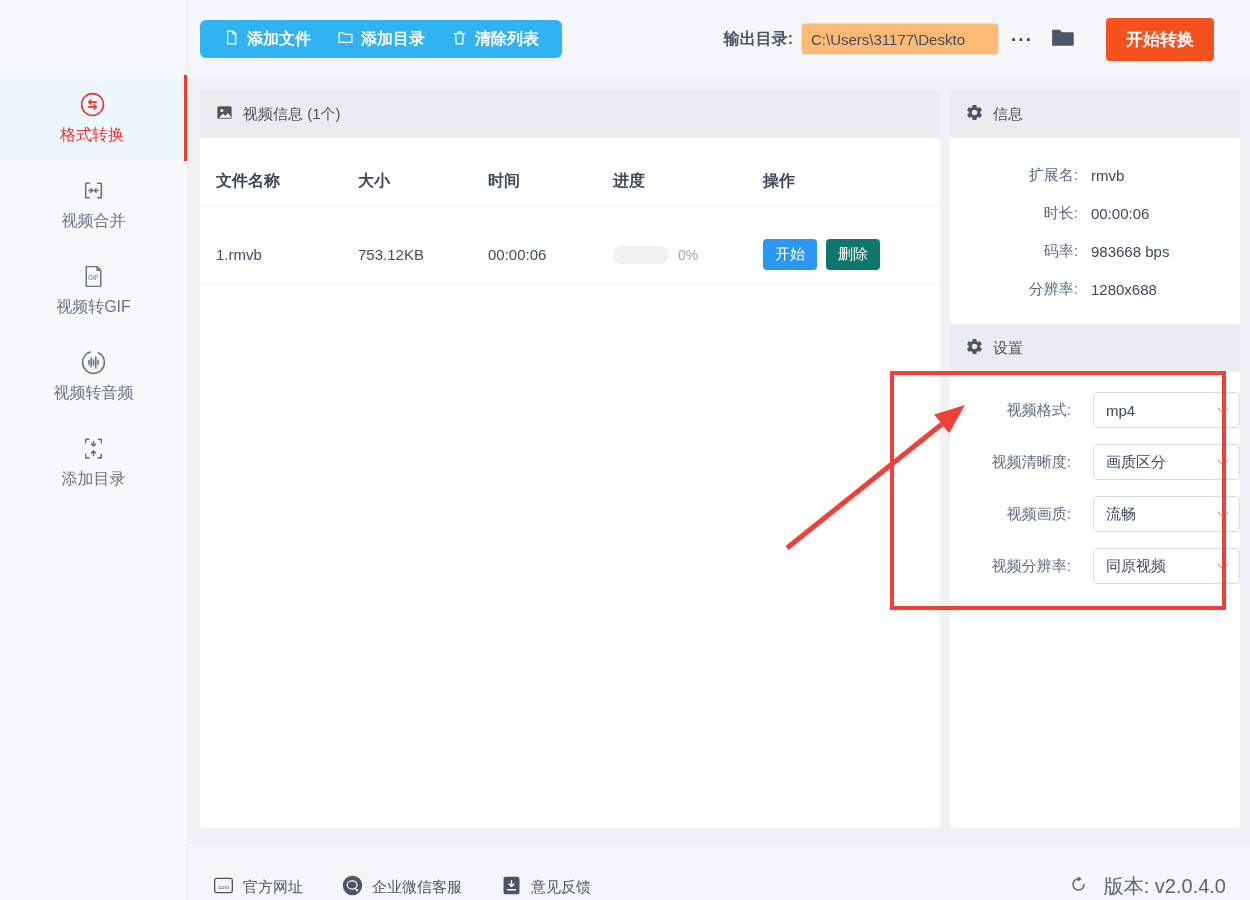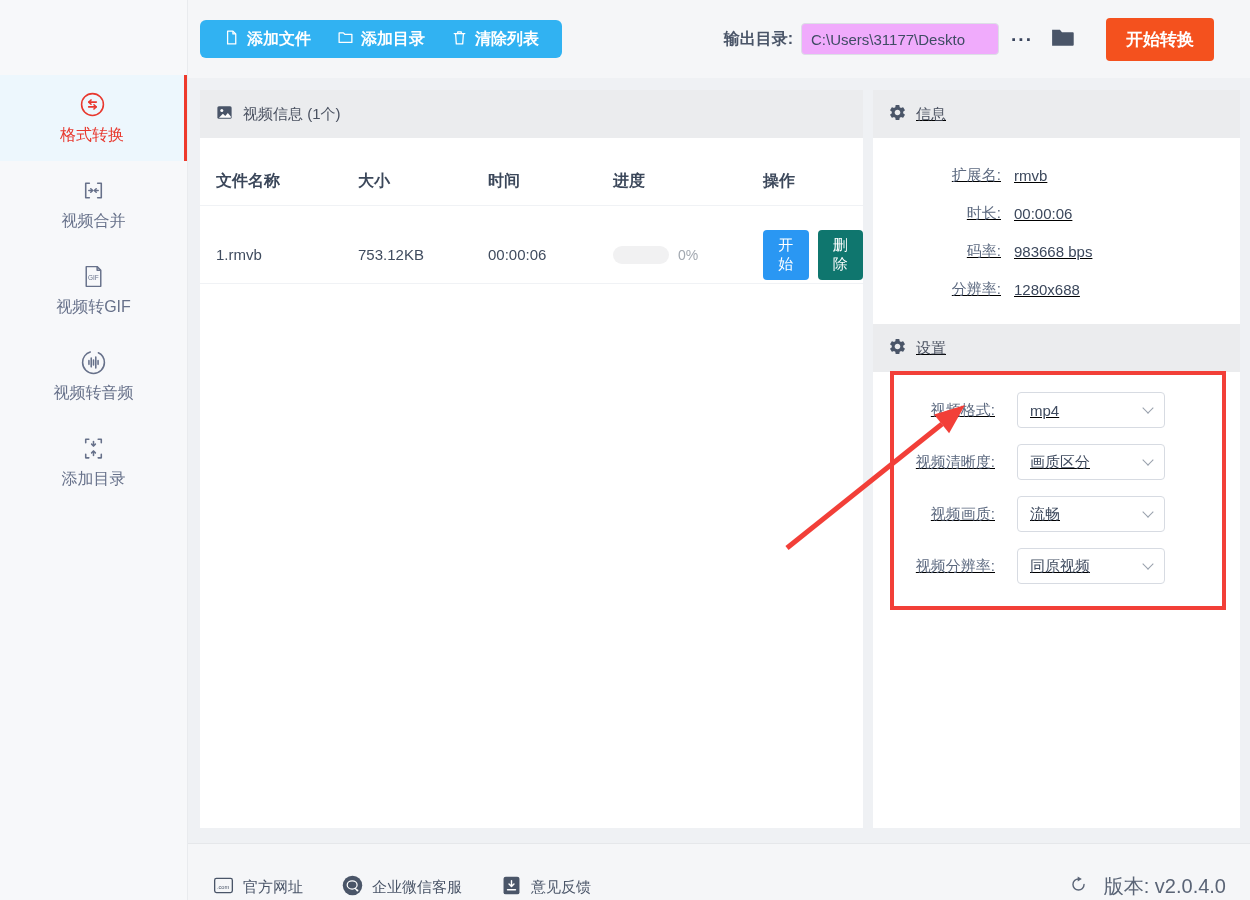--- a/index.html
+++ b/index.html
@@ -19,31 +19,31 @@
 
   
   .main { flex:1; display:flex; flex-direction:column; background:#eff1f4; min-width:0; }
 
   
   .topbar { height:78px; background:#f5f6f8; display:flex; align-items:center; padding:0 36px 0 12px; flex:none; }
   .btn-group { display:flex; align-items:center; background:#31b2f2; border-radius:6px; height:38px; padding:0 10px; }
   .tool-btn { display:flex; align-items:center; gap:7px; color:#fff; font-size:16px; font-weight:600; padding:0 13px; background:none; border:none; cursor:pointer; font-family:inherit; }
   .tool-btn svg { width:17px; height:17px; }
   .out-label { margin-left:auto; font-size:16px; color:#4a5568; font-weight:600; white-space:nowrap; }
-  .out-input { width:198px; height:32px; border:1px solid #dcdfe6; border-radius:4px; margin-left:8px; padding:0 9px; font-size:15px; color:#3f4c63; background:#f0abfc; font-family:inherit; }
+  .out-input { width:198px; height:32px; border:1px solid #dcdfe6; border-radius:4px; margin-left:8px; padding:0 9px; font-size:15px; color:#3f4c63; background:#fdba74; font-family:inherit; }
   .dots { margin-left:12px; color:#39445c; font-size:19px; font-weight:bold; letter-spacing:1px; cursor:pointer; line-height:1; }
   .folder-btn { margin-left:16px; cursor:pointer; display:flex; background:none; border:none; }
   .folder-btn svg { width:27px; height:27px; }
   .start-btn { margin-left:30px; background:#f4511e; color:#fff; border:none; border-radius:4px; font-size:17px; font-weight:600; padding:10px 20px; cursor:pointer; font-family:inherit; white-space:nowrap; }
 
   
   .content { flex:1; display:flex; padding:12px 10px 15px 12px; gap:10px; min-height:0; }
   .panel { background:#fff; }
   .panel.files { flex:1; min-width:0; }
-  .panel.side { width:367px; flex:none;text-decoration:underline; }
+  .panel.side { width:290px; flex:none; }
   .panel-head { height:48px; background:#ebecee; display:flex; align-items:center; gap:9px; padding:0 15px; color:#4a5160; font-size:15px; }
   .panel-head svg { width:19px; height:19px; flex:none; }
 
   .thead,.trow { display:grid; grid-template-columns:142px 130px 125px 150px 1fr; align-items:center; padding-left:16px;margin-top:20px; }
   .thead { height:48px; font-weight:bold; font-size:16px; color:#3b475a; border-bottom:1px solid #f0f2f5; }
   .trow { height:58px; font-size:15px; color:#404c5f; border-bottom:1px solid #f0f2f5; }
   .progress-cell { display:flex; align-items:center; gap:9px; }
   .pill { width:56px; height:18px; border-radius:9px; background:#f1f1f2; }
   .pct { color:#a2a8b0; font-size:14px; }
   .act { display:flex; gap:9px; }

